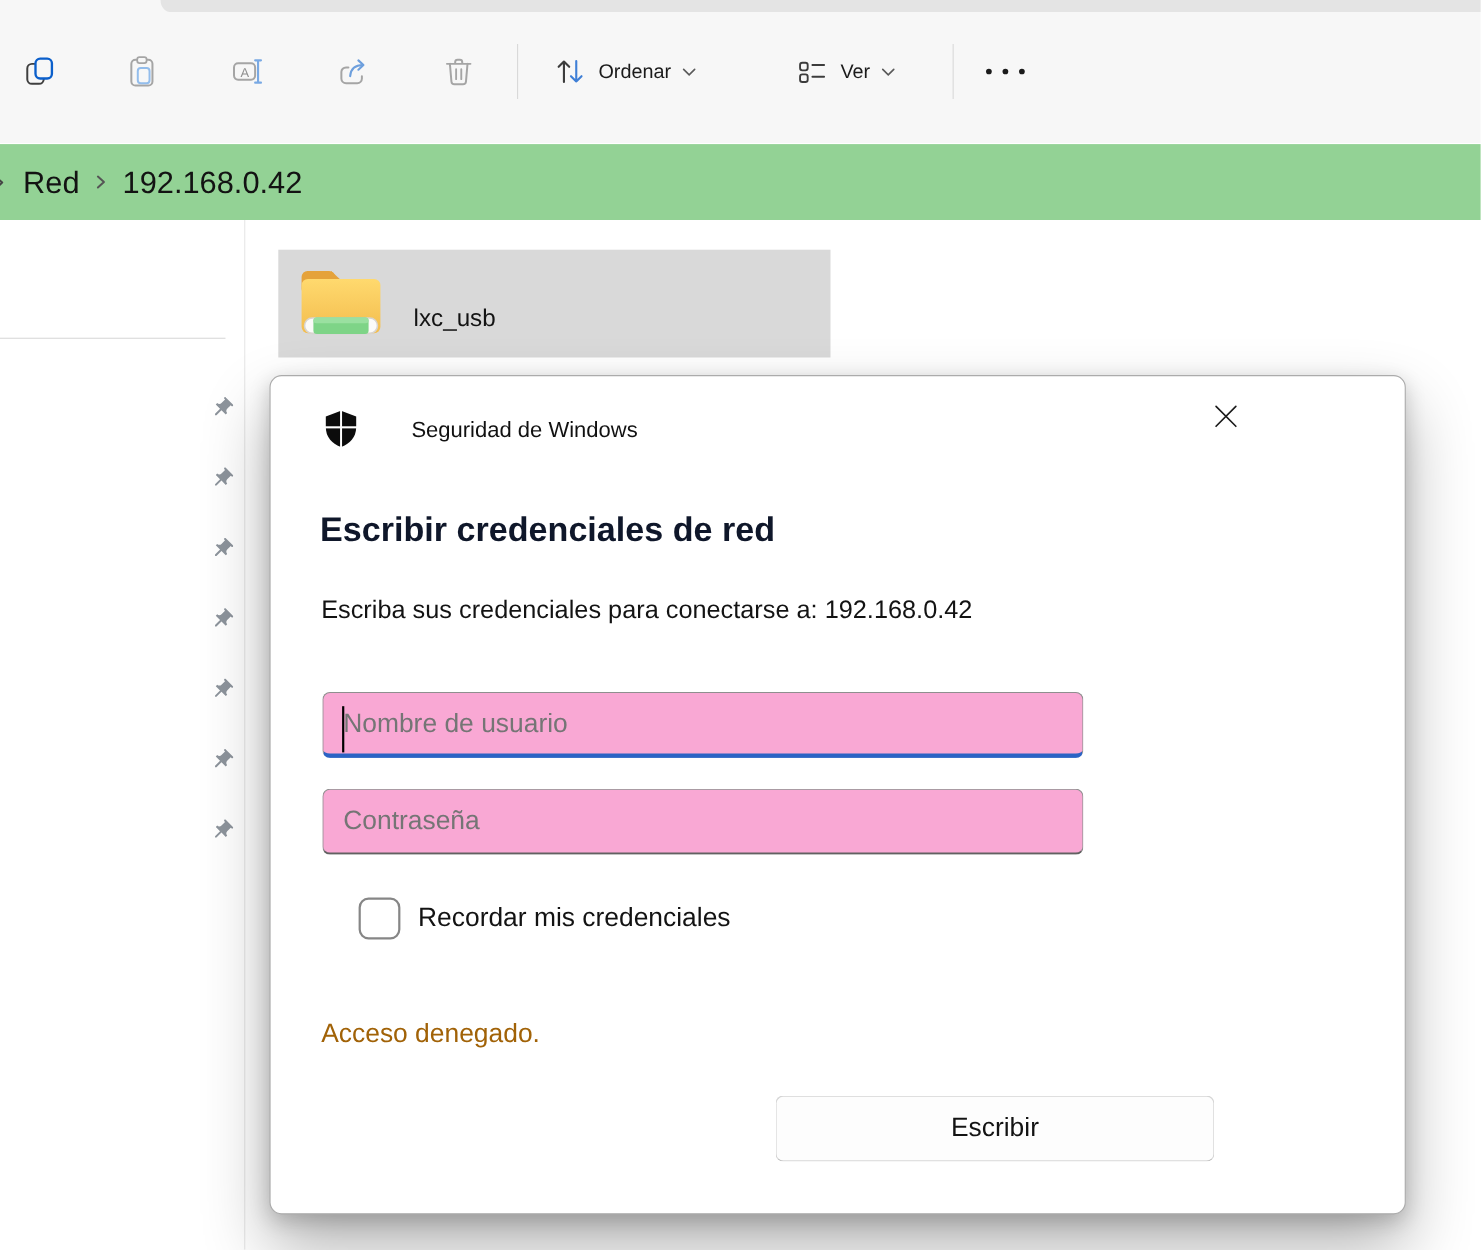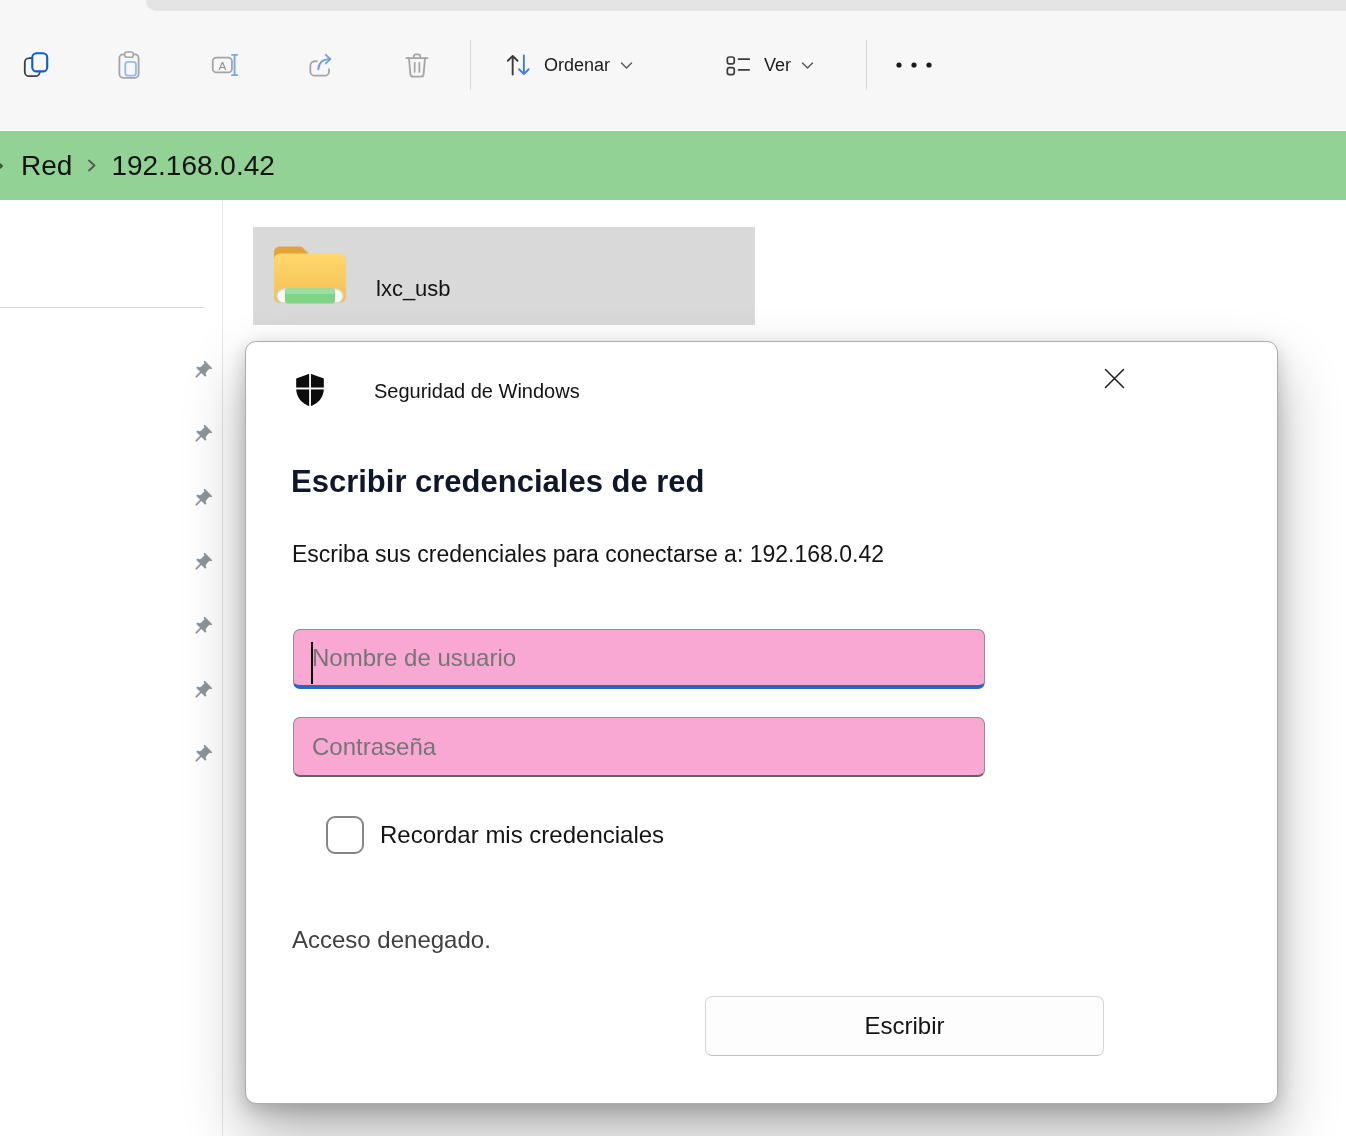--- a/index.html
+++ b/index.html
@@ -52,21 +52,21 @@
                 padding:0 18px; background:#f9a8d4; outline:none; }
   .cred-input::placeholder { color:#757575; opacity:1; }
   .input-user { top:287px; border-bottom:4px solid #2b63c4; }
   .input-pass { top:375px; }
   .caret { position:absolute; left:65px; top:300px; width:2px; height:42px; background:#000; }
 
   .chk-row { position:absolute; left:47px; top:474px; display:flex; align-items:center; gap:16px;margin-left:33px; }
   .checkbox { width:38px; height:38px; border:2px solid #868686; border-radius:9px; background:#fff; }
   .chk-label { font-size:24px; color:#131313; }
 
-  .error-text { position:absolute; left:46px; top:584px; font-size:24px; color:#404040;text-align:center; }
+  .error-text { position:absolute; left:46px; top:584px; font-size:24px; color:#a16207;text-align:center; }
 
   .btn { position:absolute; top:654px; height:60px; border-radius:7px; font-size:24px;
          display:flex; align-items:center; justify-content:center; cursor:default;
          font-family:"Liberation Sans", sans-serif; }
   .btn-ok { left:46px; width:403px; background:#2b63c4; color:#ffffff;
             border:1px solid #2557ae; border-bottom-color:#1d4a97; }
   .btn-cancel { left:459px; width:399px; background:#fdfdfd; color:#131313;
                 border:1px solid #d5d5d5; border-bottom-color:#c4c4c4; }
 
   svg { display:block; }

